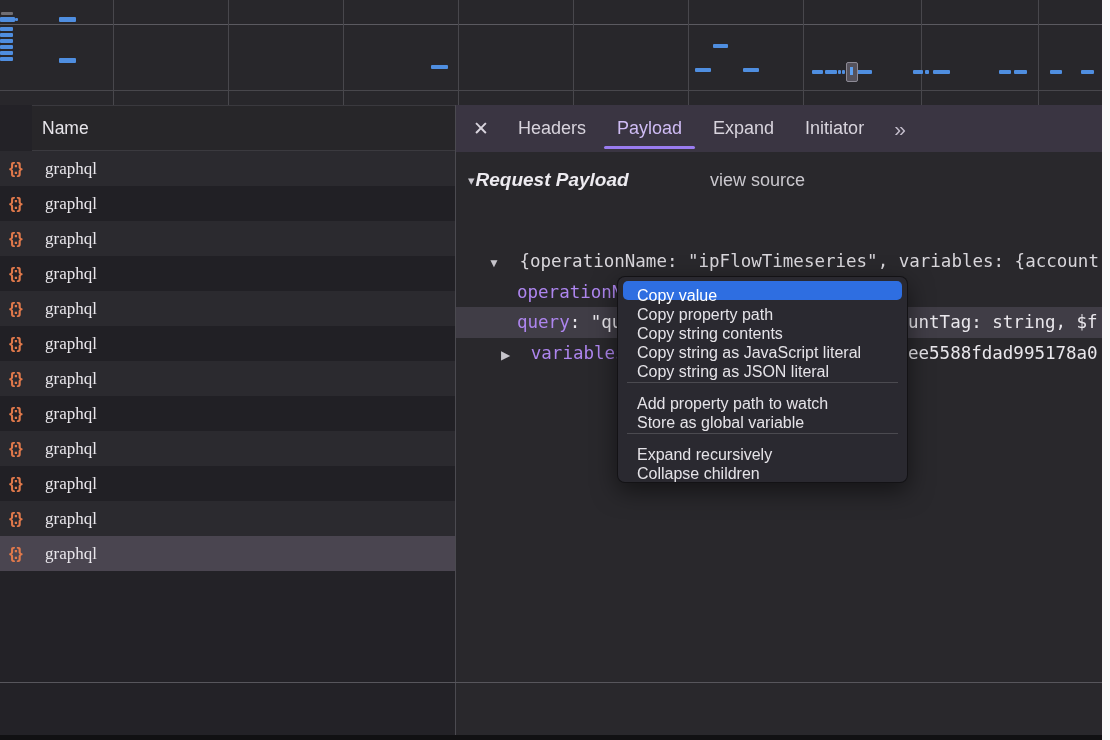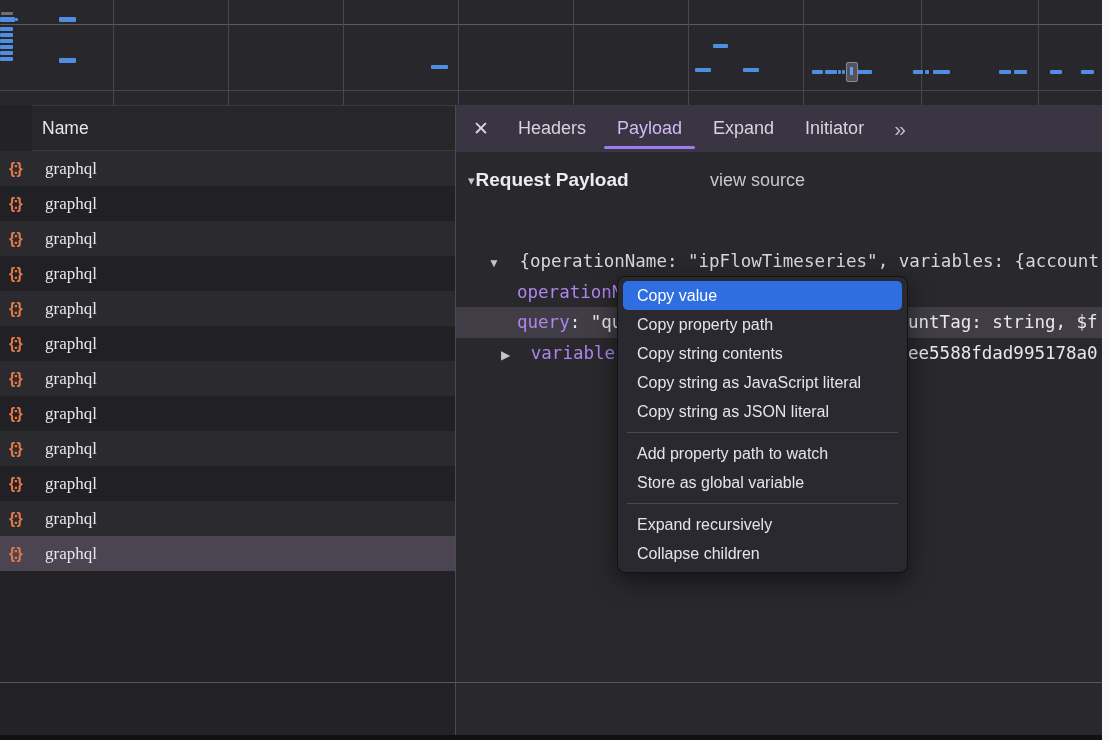--- a/index.html
+++ b/index.html
@@ -39,21 +39,21 @@
   .tabs{display:flex;align-items:center;gap:31px;height:100%;}
   .tab{font-size:18px;color:#d8d4dd;position:relative;height:100%;display:flex;align-items:center;cursor:pointer;}
   .tab.active{color:#cfbcf4;}
   .tab.active::after{content:"";position:absolute;left:-13px;right:-13px;bottom:3px;height:3px;
                      border-radius:2px;background:#9a7cf0;}
   .overflow-btn{margin-left:30px;font-size:21px;color:#c3bdcb;cursor:pointer;letter-spacing:-2px;}
 
   .payload{position:absolute;left:0;top:47px;width:647px;height:583px;}
   .sec-row{position:absolute;left:13px;top:13px;height:30px;display:flex;align-items:center;white-space:nowrap;}
   .sec-tri{font-size:13px;color:#cac8cf;margin-right:1px;}
-  .sec-title{font-size:19px;font-weight:bold;color:#edebf0;}
+  .sec-title{font-size:19px;font-weight:bold;color:#edebf0;font-style:italic;}
   .view-source{position:absolute;left:255px;top:13px;height:30px;display:flex;align-items:center;
                font-size:18px;color:#c9c7cd;cursor:pointer;white-space:nowrap;}
   .tree-row{position:absolute;left:0;width:647px;height:30px;line-height:30px;white-space:nowrap;
             font-family:"DejaVu Sans Mono",monospace;font-size:17.5px;color:#d8d6db;overflow:hidden;}
   .tree-row .tri{display:inline-block;font-size:12px;color:#c6c4cb;font-family:"Liberation Sans",sans-serif;}
   .row-preview{top:94px;}
   .row-op{top:125px;}
   .row-query{top:155px;background:#403d46;height:31px;line-height:31px;}
   .row-vars{top:186px;}
   .k{color:#ad85ee;}
@@ -64,21 +64,21 @@
   
   .vdivider{left:455px;top:105px;width:1px;height:630px;background:#4b4a50;}
   .hsep{left:0;top:682px;width:1102px;height:1px;background:#57565c;}
   .bottom-strip{left:0;top:735px;width:1102px;height:5px;background:#111113;}
   .right-strip{left:1102px;top:0;width:8px;height:740px;background:#fafafa;z-index:70;}
 
   
   .ctx-menu{left:617px;top:276px;width:291px;background:#2a2930;border:1px solid rgba(0,0,0,.55);
             border-radius:8px;box-shadow:0 8px 24px rgba(0,0,0,.5);padding:4px 0;box-sizing:border-box;
             z-index:50;}
-  .ctx-item{height:29px;line-height:29px;margin:0 5px;padding-left:14px;border-radius:5px;
+  .ctx-item{height:19px;line-height:29px;margin:0 5px;padding-left:14px;border-radius:5px;
             font-size:16px;color:#e5e3e8;white-space:nowrap;cursor:pointer;}
   .ctx-item.hl{background:#2e6ee1;color:#ffffff;}
   .ctx-sep{height:1px;background:#4b4a50;margin:6px 9px;}
 </style>
 </head>
 <body>
 
 <div class="stage">
 
   <div class="abs overview" id="overview">

